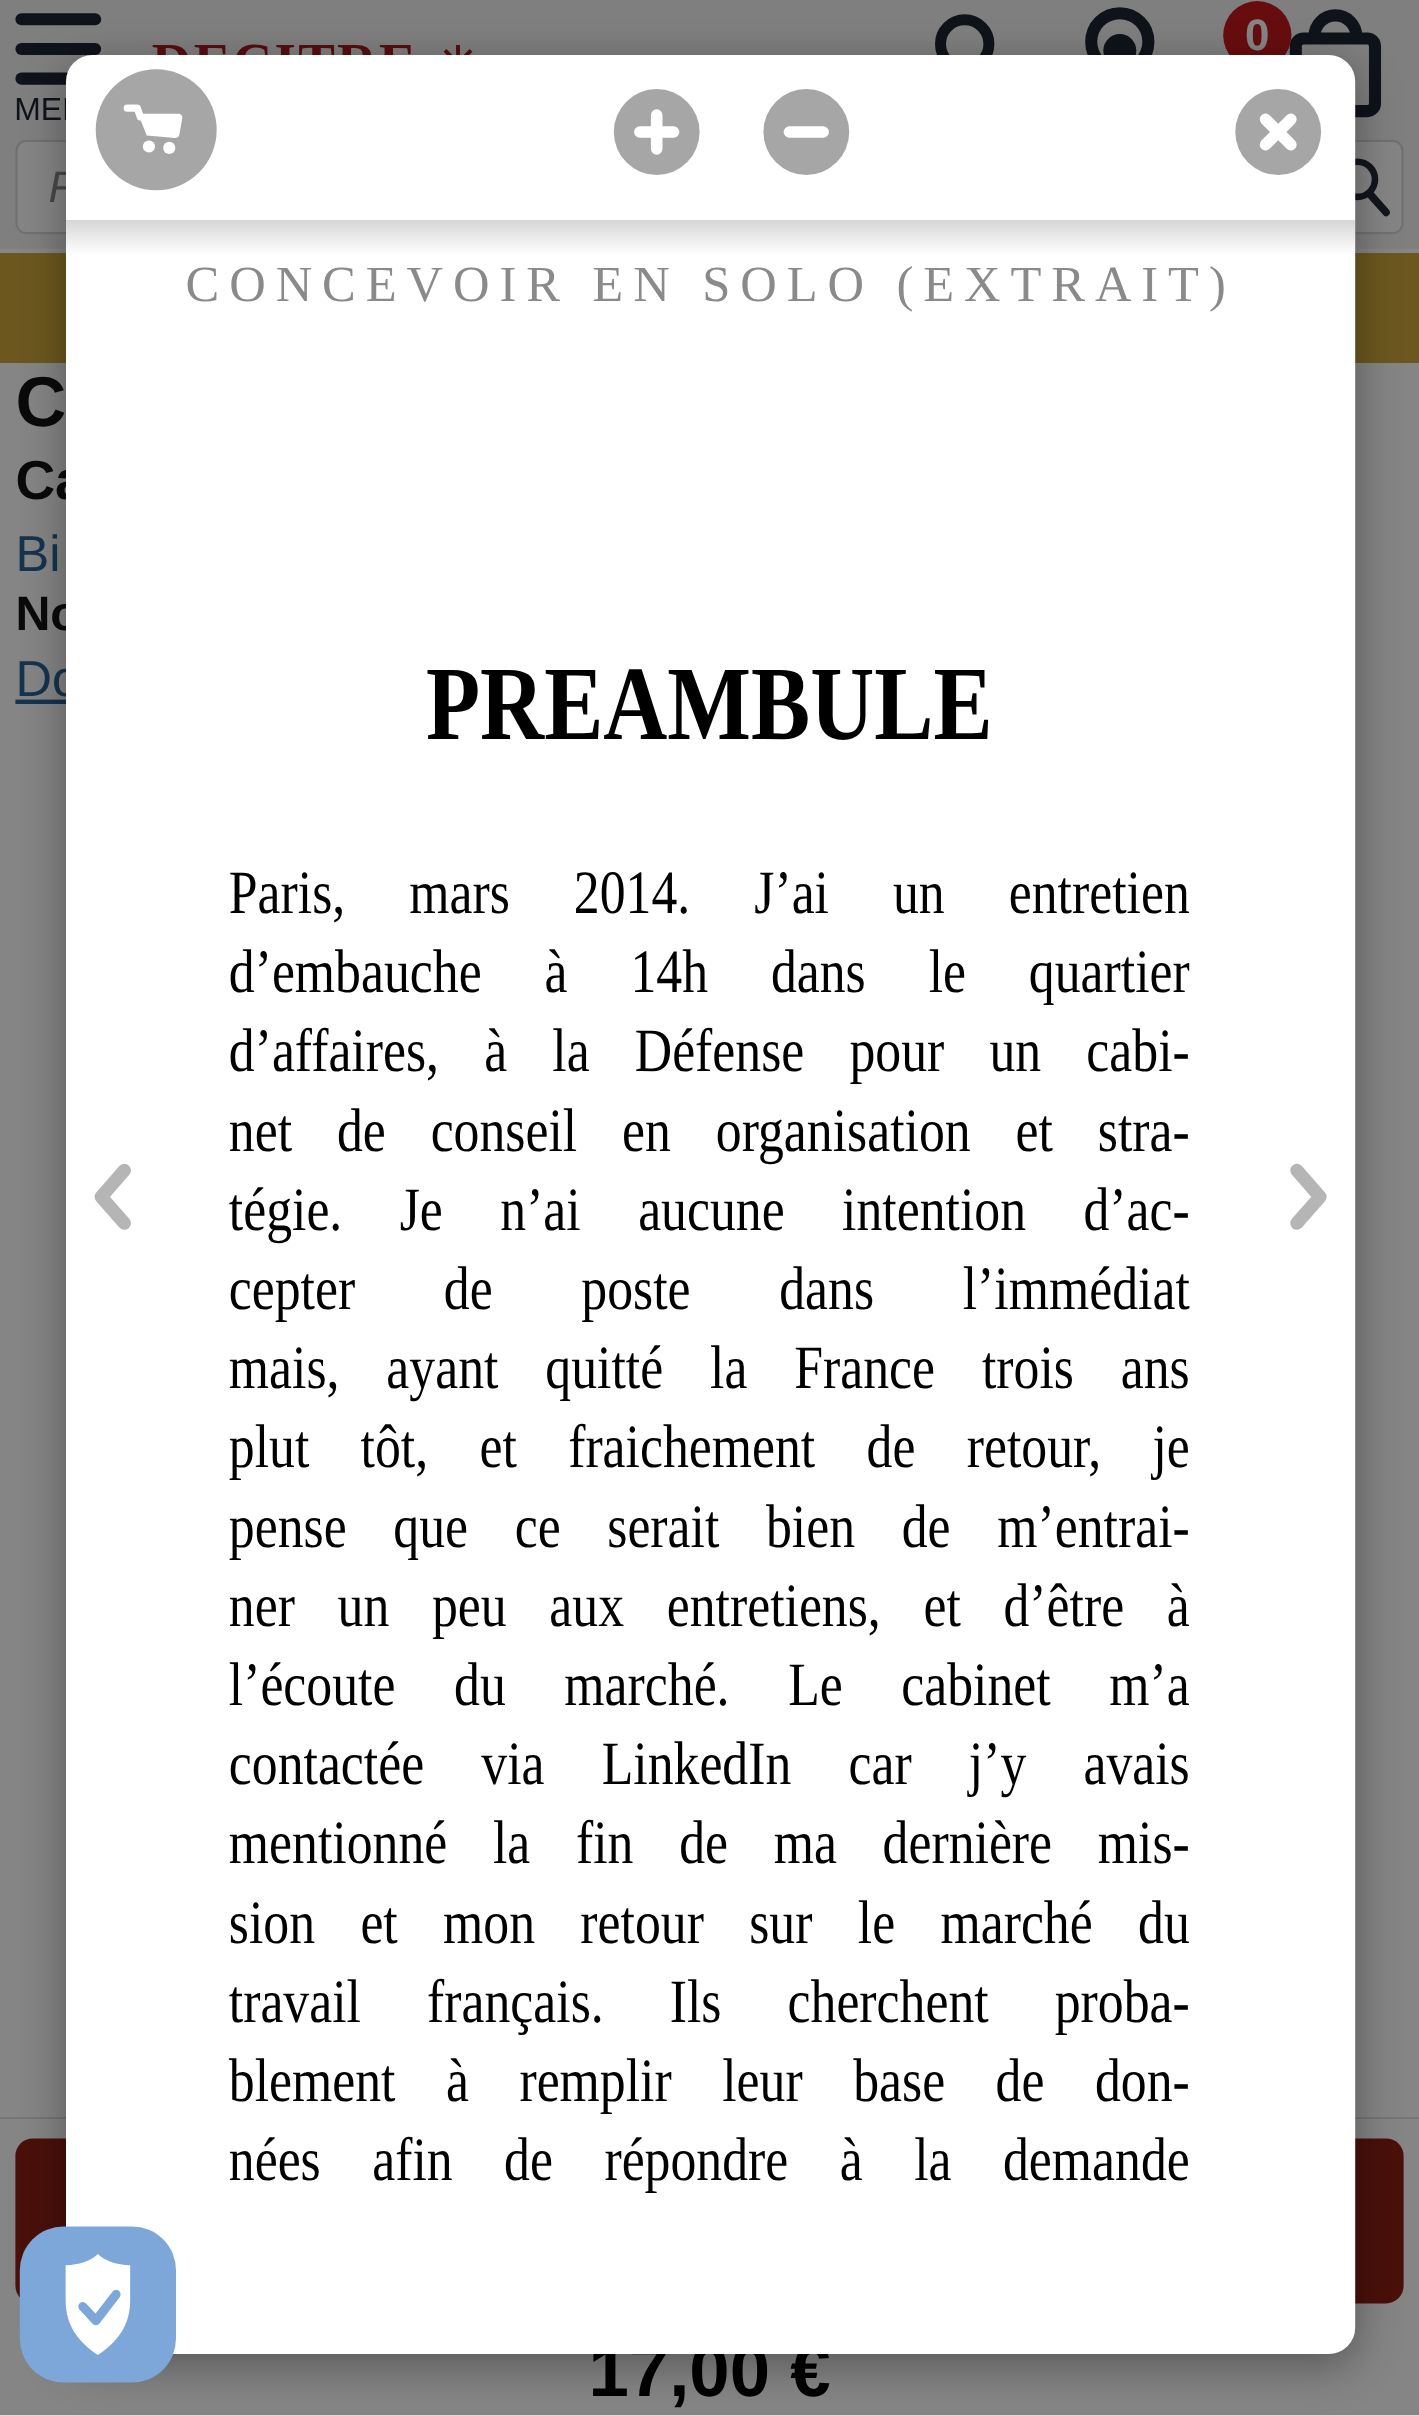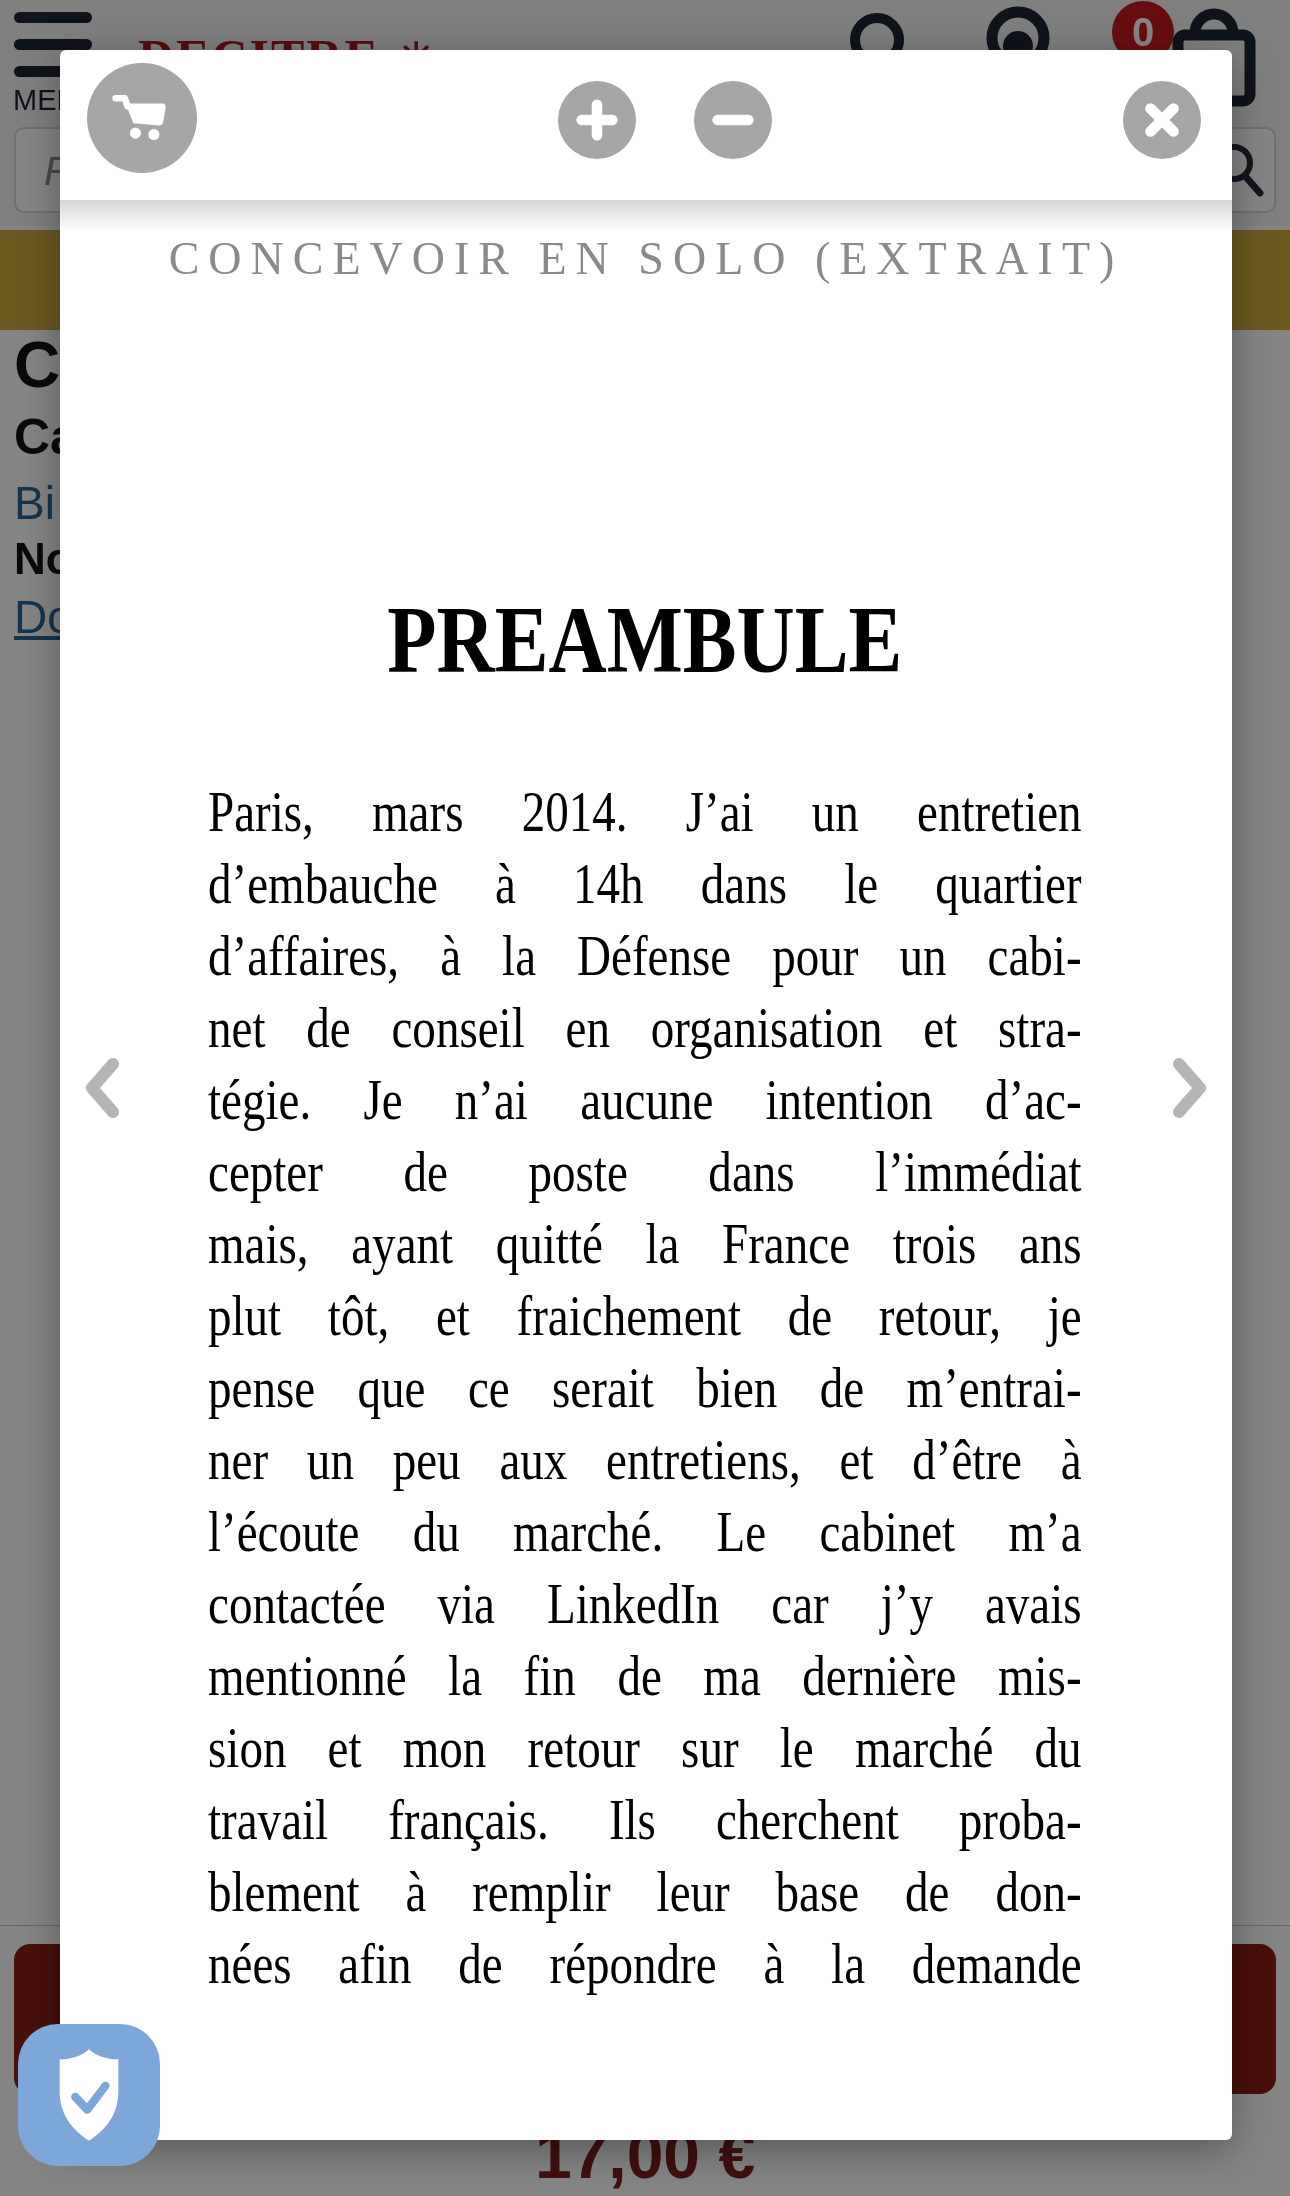--- a/index.html
+++ b/index.html
@@ -31,26 +31,26 @@
   .frag-title{top:328px;font-size:64px;font-weight:bold;color:#151515;}
   .frag-b1{top:408px;font-size:50px;font-weight:bold;color:#151515;}
   .frag-l1{top:476px;font-size:46px;color:#2a6496;}
   .frag-b2{top:534px;font-size:44px;font-weight:bold;color:#151515;}
   .frag-l2{top:590px;font-size:46px;color:#2a6496;text-decoration:underline;}
   .bottom-bar{position:absolute;left:0;top:1925px;width:1290px;height:271px;background:#fff;
         border-top:1px solid #c9c9c9;}
   .buy-btn{position:absolute;left:14px;top:18px;width:1262px;height:150px;border:none;
         border-radius:16px;background:#8e1f15;cursor:pointer;}
   .price{position:absolute;left:0;top:191px;width:1290px;text-align:center;
-        font-size:66px;font-weight:bold;color:#7f1d1d;}
+        font-size:66px;font-weight:bold;color:#000000;}
   
   .backdrop{position:absolute;inset:0;background:rgba(0,0,0,0.48);z-index:10;}
   
   .modal{position:absolute;left:60px;top:50px;width:1172px;height:2090px;background:#fff;
-        border-radius:6px;z-index:20;box-shadow:0 10px 40px rgba(0,0,0,0.35);overflow:hidden;}
+        border-radius:24px;z-index:20;box-shadow:0 10px 40px rgba(0,0,0,0.35);overflow:hidden;}
   .circle-btn{position:absolute;border:none;border-radius:50%;background:#a6a6a6;cursor:pointer;
         display:flex;align-items:center;justify-content:center;padding:0;}
   .cart-btn{left:27px;top:13px;width:110px;height:110px;}
   .zin-btn{left:498px;top:31px;width:78px;height:78px;}
   .zout-btn{left:634px;top:31px;width:78px;height:78px;}
   .close-btn{left:1063px;top:31px;width:78px;height:78px;}
   .tshadow{position:absolute;left:0;top:150px;width:100%;height:32px;
         background:linear-gradient(rgba(0,0,0,0.16),rgba(0,0,0,0));}
   .modal-title{position:absolute;left:0;top:182px;width:100%;text-align:center;
         font-family:"Liberation Serif",serif;font-size:46px;letter-spacing:9px;color:#8a8a8a;

